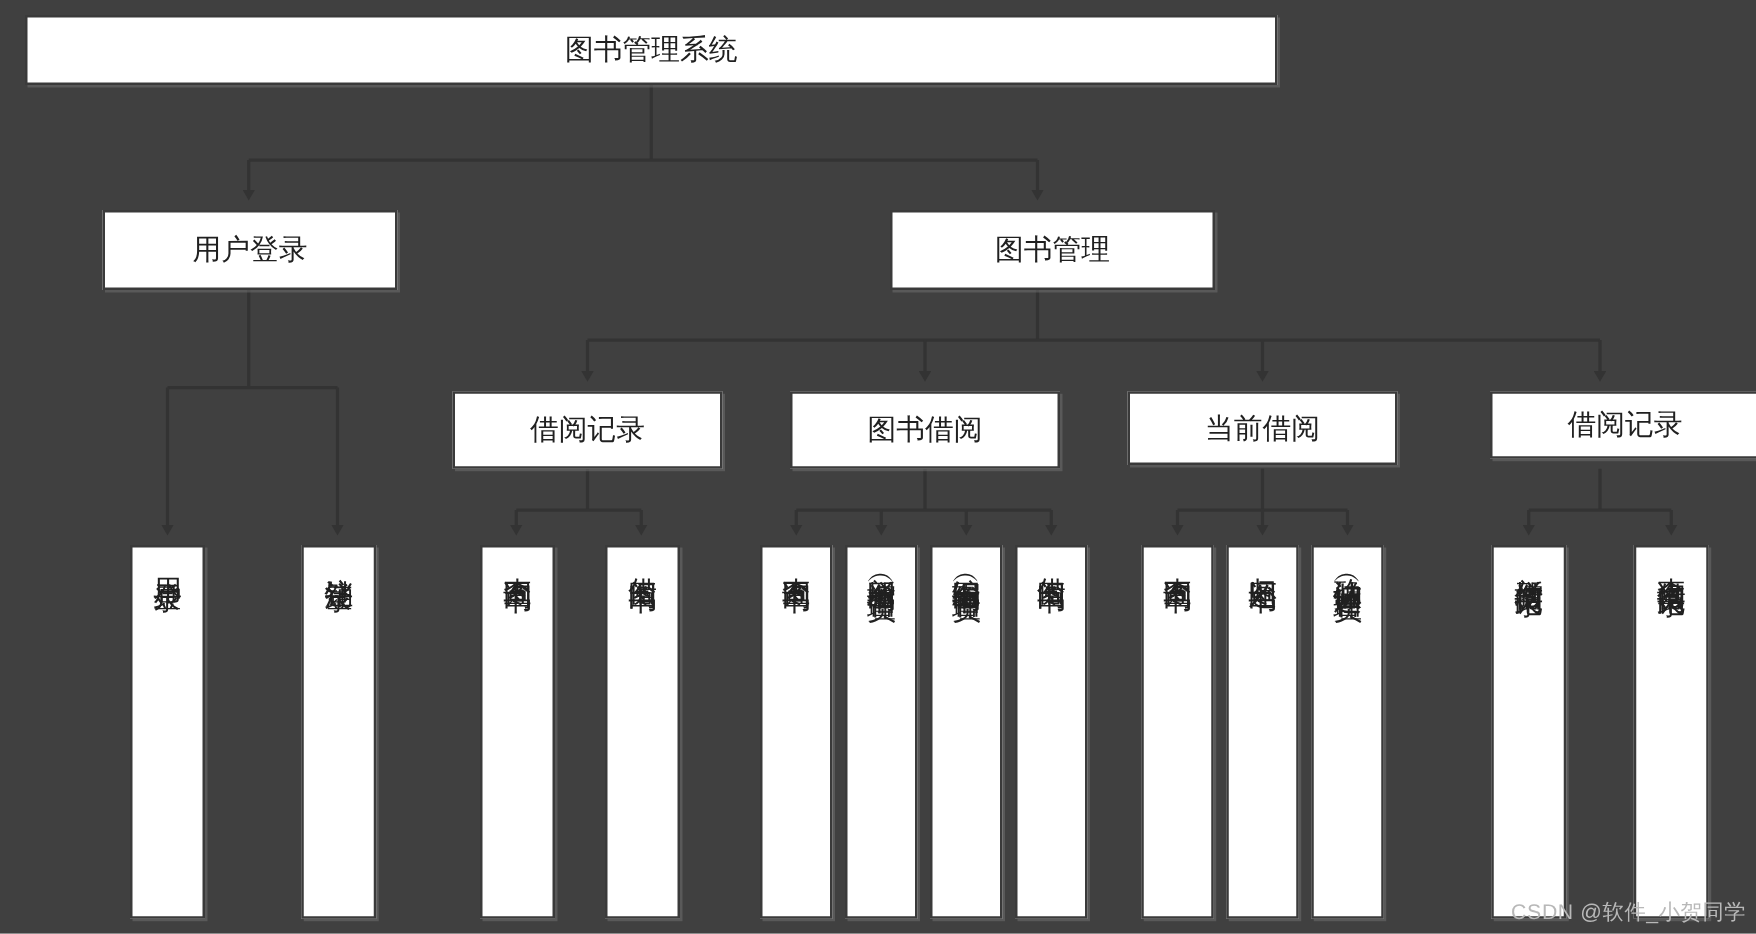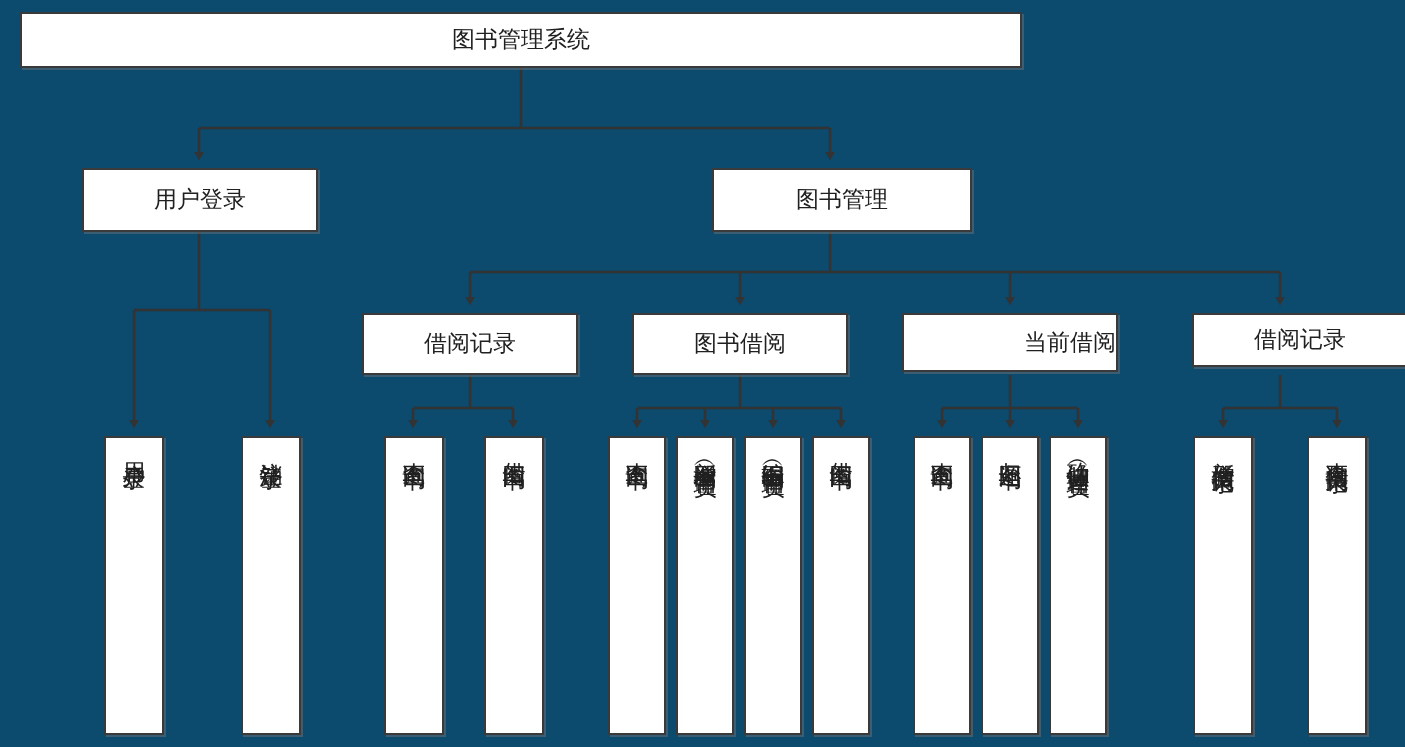--- a/index.html
+++ b/index.html
@@ -10,21 +10,21 @@
   body {
     width: 1405px;
     height: 747px;
     font-family: "Liberation Sans", "DejaVu Sans", sans-serif;
     overflow: hidden;
   }
   #canvas {
     position: relative;
     width: 1405px;
     height: 747px;
-    background: #0c4a6e;
+    background: #404040;
   }
   svg.edges {
     position: absolute;
     left: 0;
     top: 0;
     width: 1405px;
     height: 747px;
   }
   .node {
     position: absolute;
@@ -139,21 +139,21 @@
   </div>
 
   <div class="node h" style="left:362px; top:313px; width:216px; height:62px;">
     <span class="label">借阅记录</span>
   </div>
 
   <div class="node h" style="left:632px; top:313px; width:216px; height:62px;">
     <span class="label">图书借阅</span>
   </div>
 
-  <div class="node h" style="left:902px; top:313px; width:216px; height:59px;justify-content:flex-end;">
+  <div class="node h" style="left:902px; top:313px; width:216px; height:59px;">
     <span class="label">当前借阅</span>
   </div>
 
   <div class="node h" style="left:1172px; top:313px; width:216px; height:54px;margin-left:20px;">
     <span class="label">借阅记录</span>
   </div>
 
   <div class="node v" style="left:104px; top:436px; width:60px; height:299px;">
     <span class="label">用户登录</span>
   </div>
@@ -199,14 +199,15 @@
   </div>
 
   <div class="node v" style="left:1193px; top:436px; width:60px; height:299px;">
     <span class="label">新增借阅记录</span>
   </div>
 
   <div class="node v" style="left:1307px; top:436px; width:60px; height:299px;">
     <span class="label">查询借阅记录</span>
   </div>
 
+  <div class="watermark">CSDN @软件_小贺同学</div>
 
 </div>
 
 </body></html>

